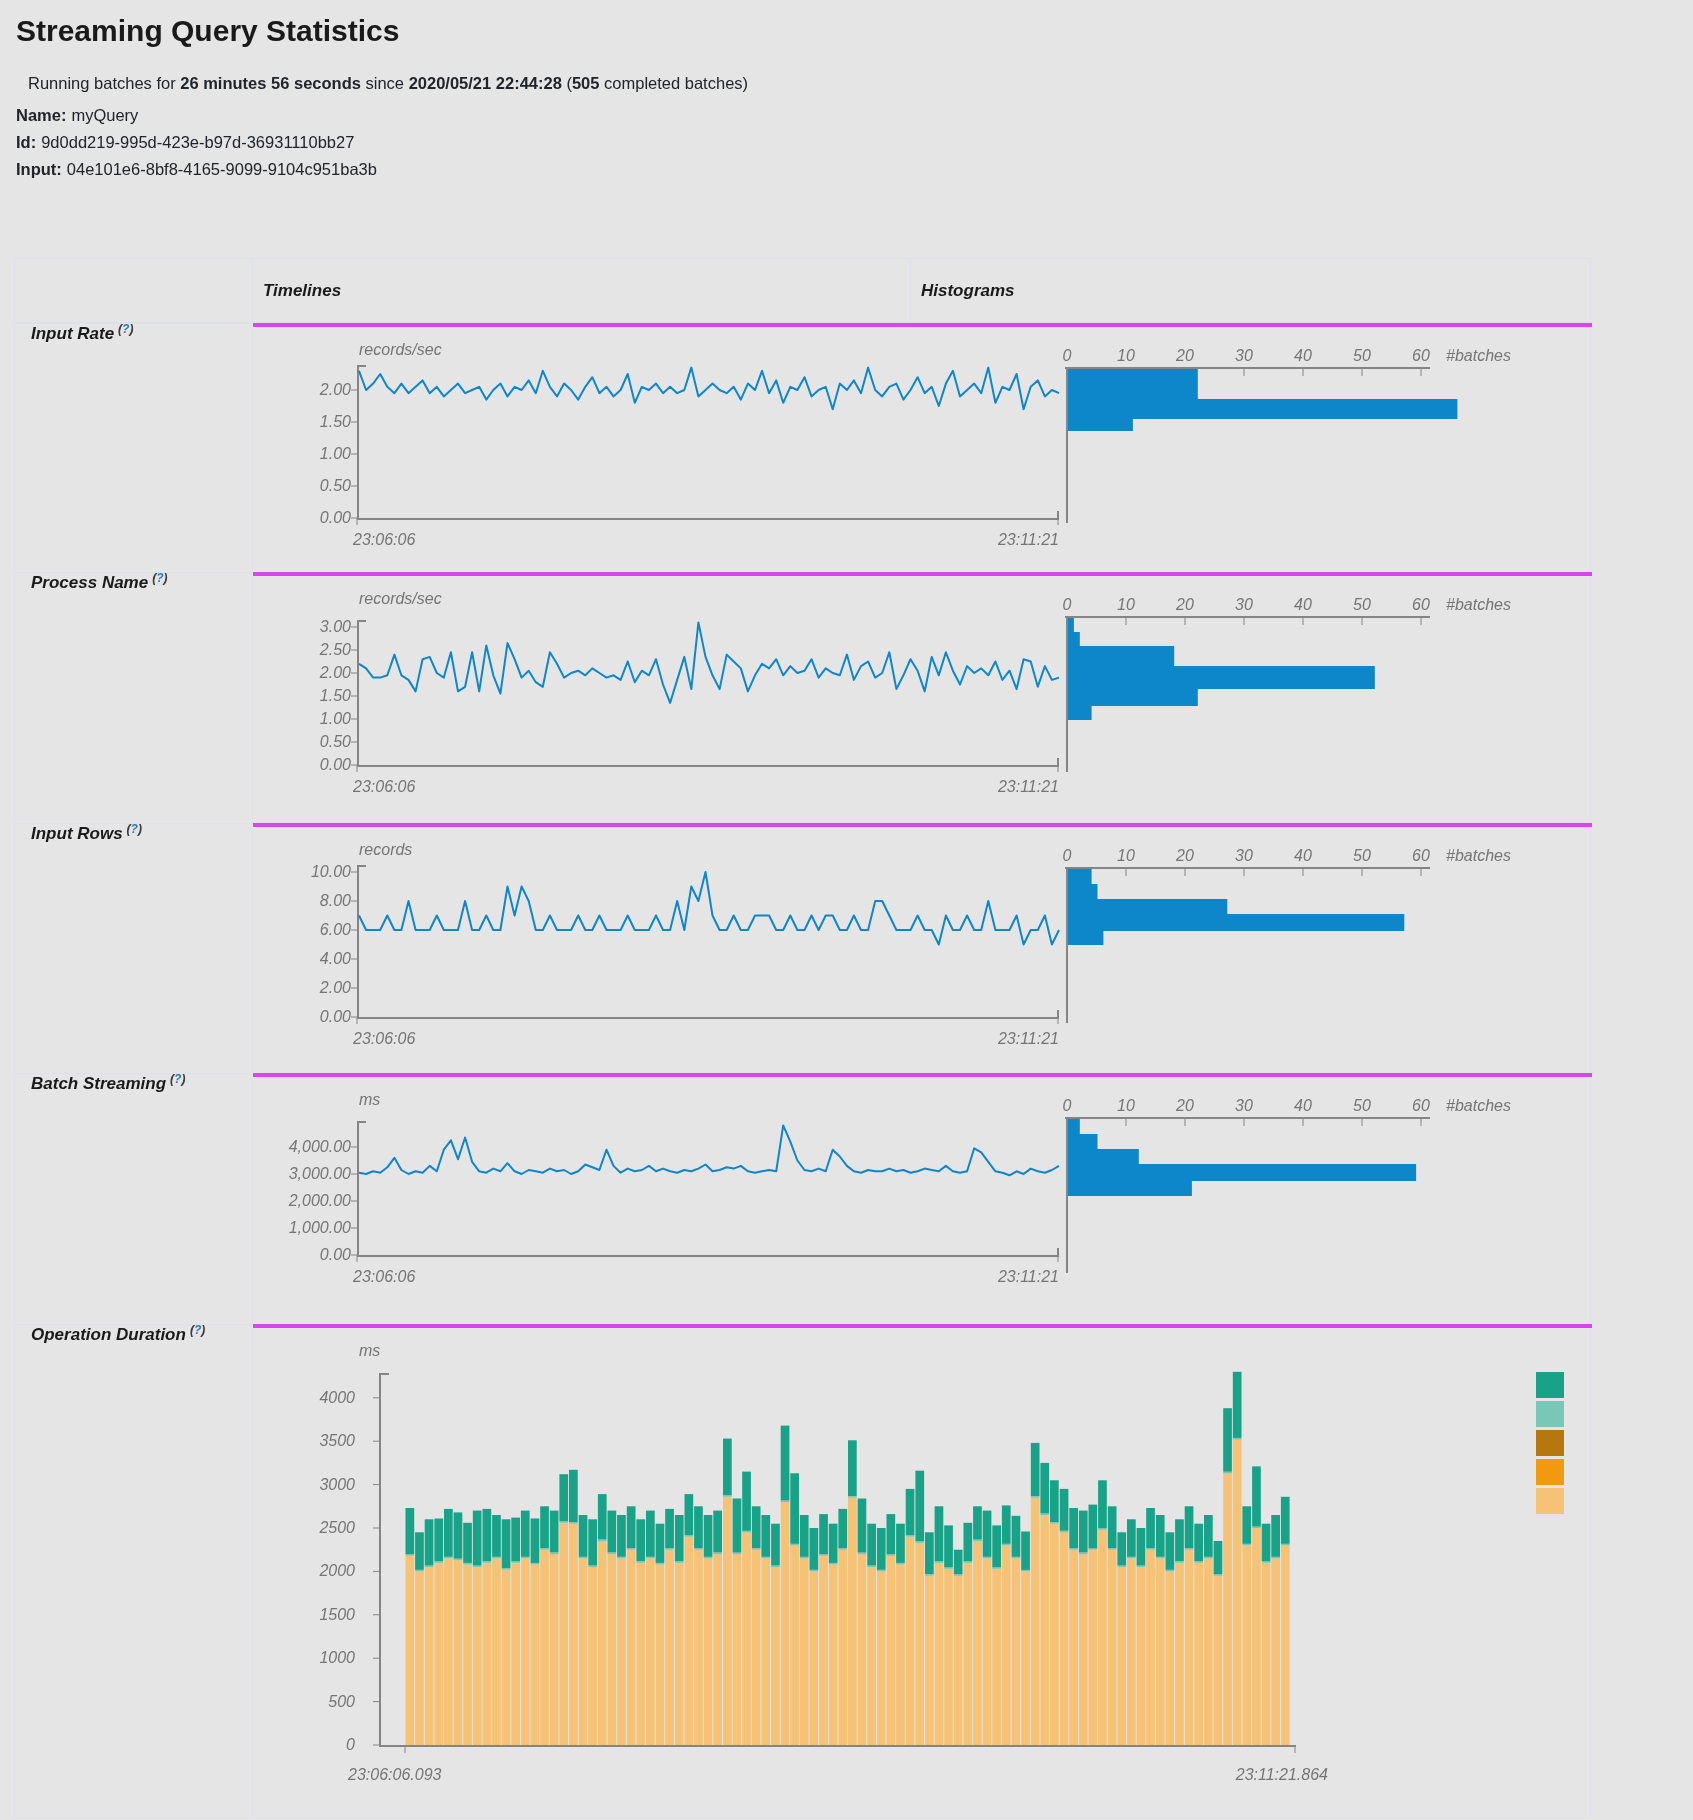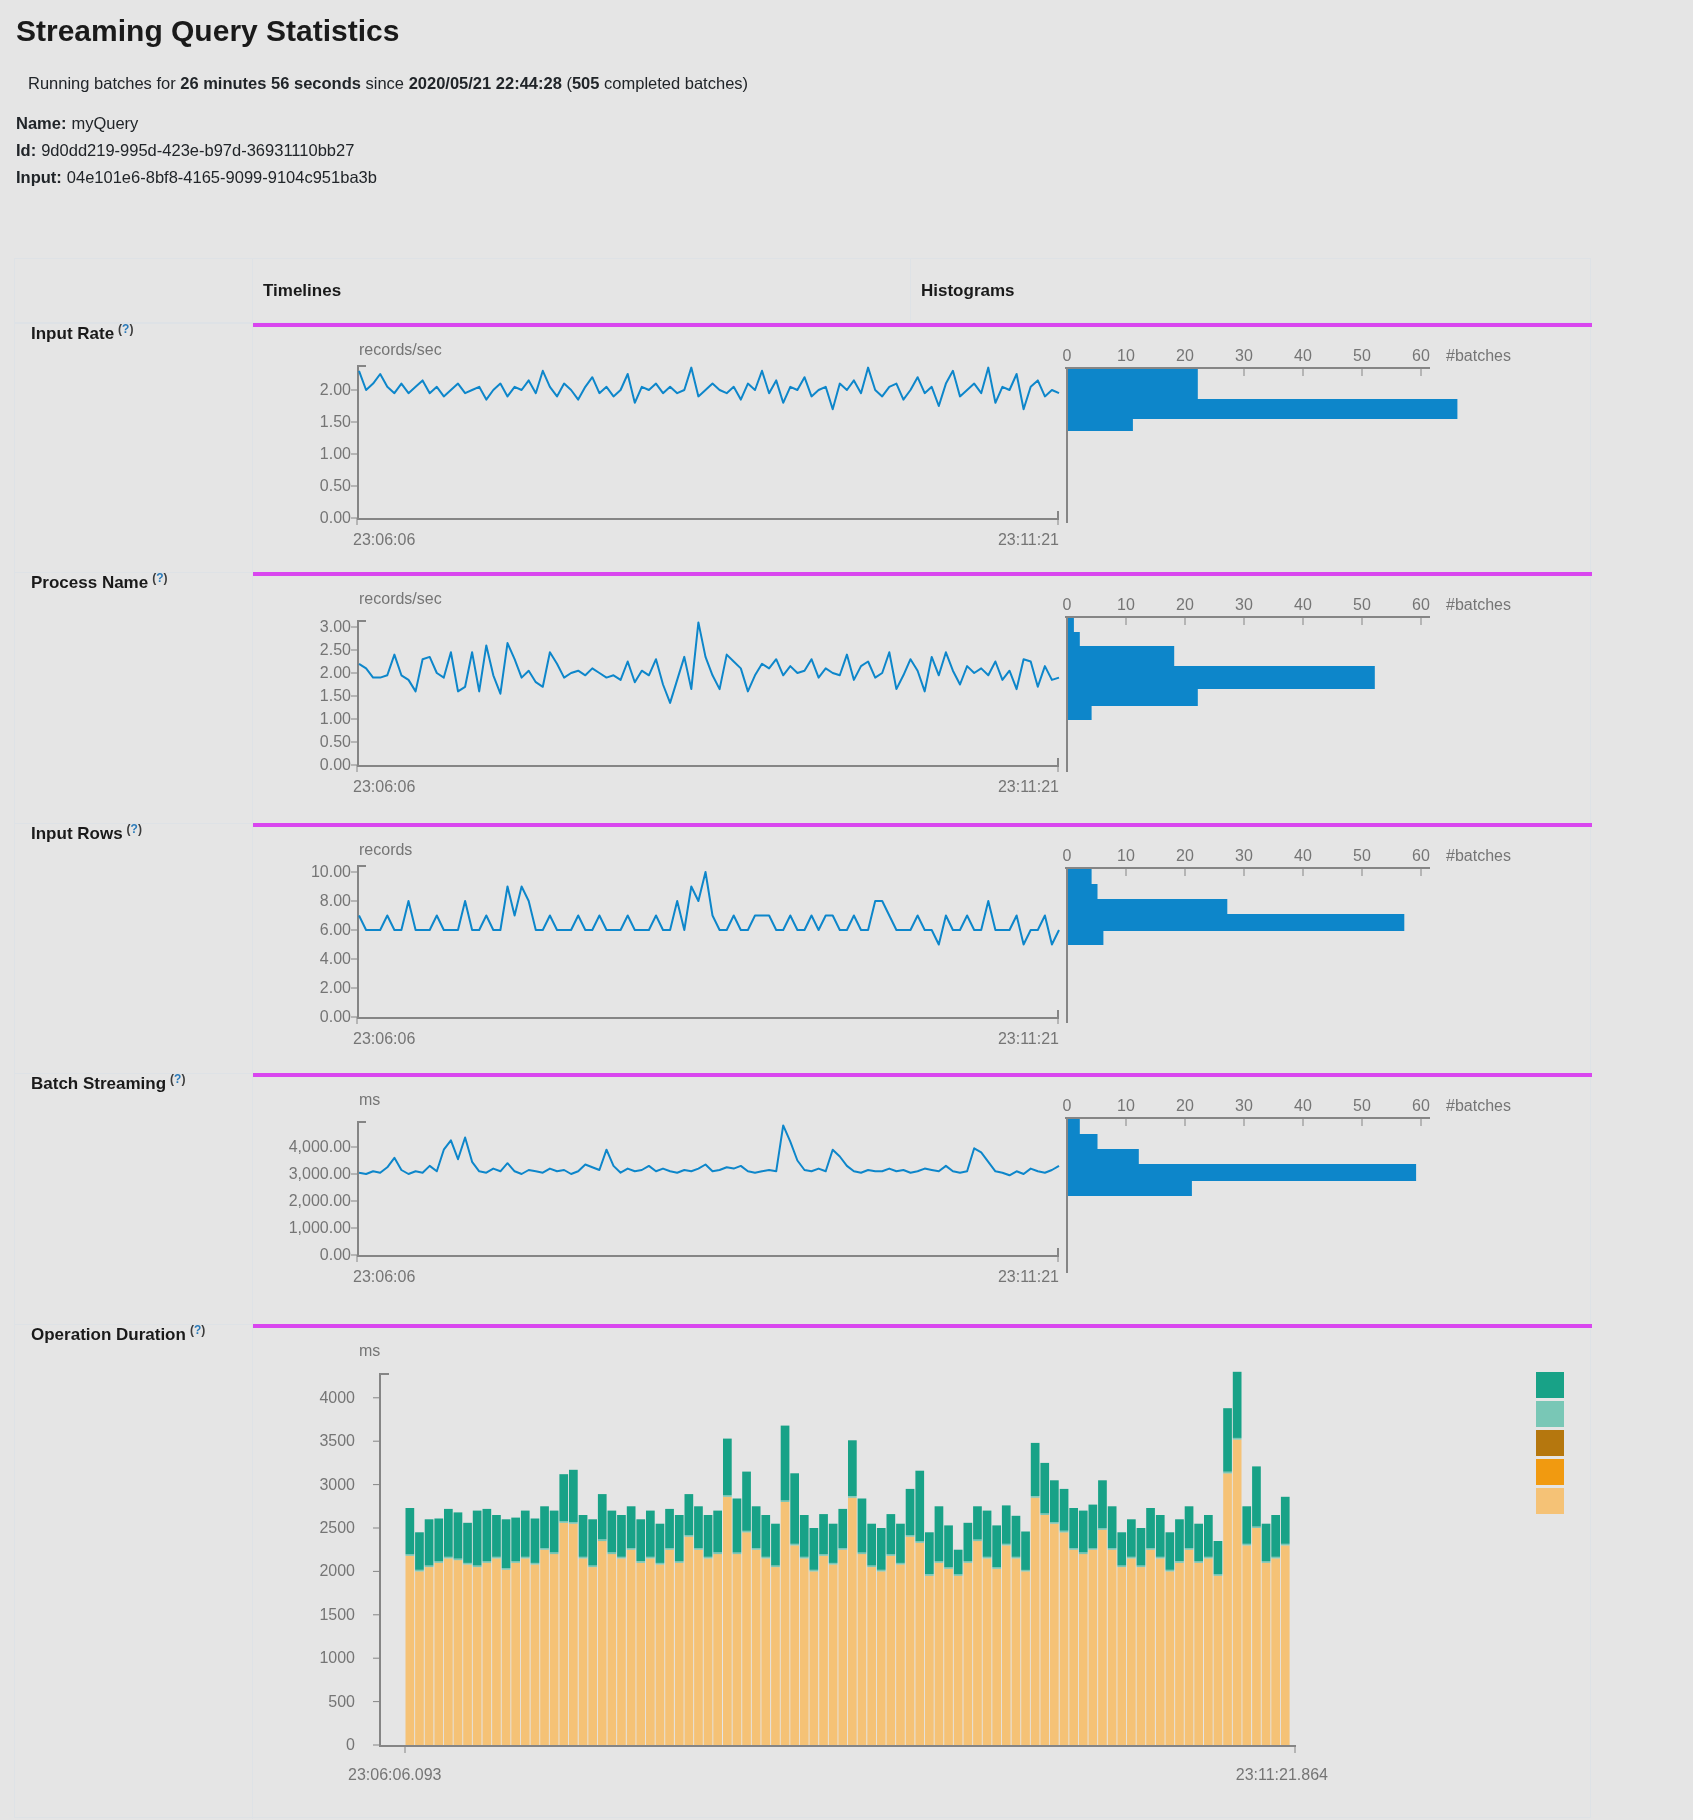--- a/index.html
+++ b/index.html
@@ -1,27 +1,27 @@
 <!DOCTYPE html>
 <html><head>
 <meta charset="utf-8">
 <style>
   html,body{margin:0;padding:0;background:#ffffff;color:#212529;
     font-family:"Liberation Sans","DejaVu Sans",sans-serif;}
   .page{position:relative;width:1693px;height:1820px;overflow:hidden;background:#e5e5e5;}
   h1{margin:0;position:absolute;left:16px;top:14px;font-size:30px;font-weight:700;color:#1a1a1a;letter-spacing:0;}
   .subtitle{position:absolute;left:16px;top:62px;margin:12px;font-size:16.5px;color:#212529;}
   .subtitle b{font-weight:700;}
-  .meta{position:absolute;left:16px;top:110px;font-size:16.5px;line-height:27px;color:#212529;}
+  .meta{position:absolute;left:16px;top:102px;font-size:16.5px;line-height:27px;color:#212529;}
   .meta b{font-weight:700;}
   .meta .v{margin-left:5px;}
   .stats-table{position:absolute;left:14px;top:258px;width:1577px;height:1560px;
     display:grid;grid-template-columns:238px 658px 681px;
     grid-template-rows:64px 249px 251px 250px 251px 495px;
-    border:1px solid #dee2e6;box-sizing:border-box;}
+    border:1px solid #dee2e6;box-sizing:border-box;font-style:italic;}
   .cell{box-sizing:border-box;position:relative;}
   .hcell{border-bottom:1px solid #dee2e6;font-weight:700;font-size:17px;color:#1a1a1a;
     display:flex;align-items:center;padding-left:10px;}
   .hc1,.hc2{border-right:1px solid #dee2e6;}
   .label-cell{border-right:1px solid #dee2e6;border-top:1px solid #dee2e6;
     display:flex;align-items:flex-start;padding-left:16px;font-size:17px;font-weight:700;color:#1a1a1a;}
   .content-cell{grid-column:2 / span 2;border-top:4px solid #d946ef;position:relative;overflow:visible;}
   .label-cell sup{font-size:12px;font-weight:700;margin-left:4px;position:relative;top:-2px;cursor:pointer;}
   .label-cell sup .pp{color:#3b3b3b;}
   .label-cell sup .q{color:#2a7ab9;}

